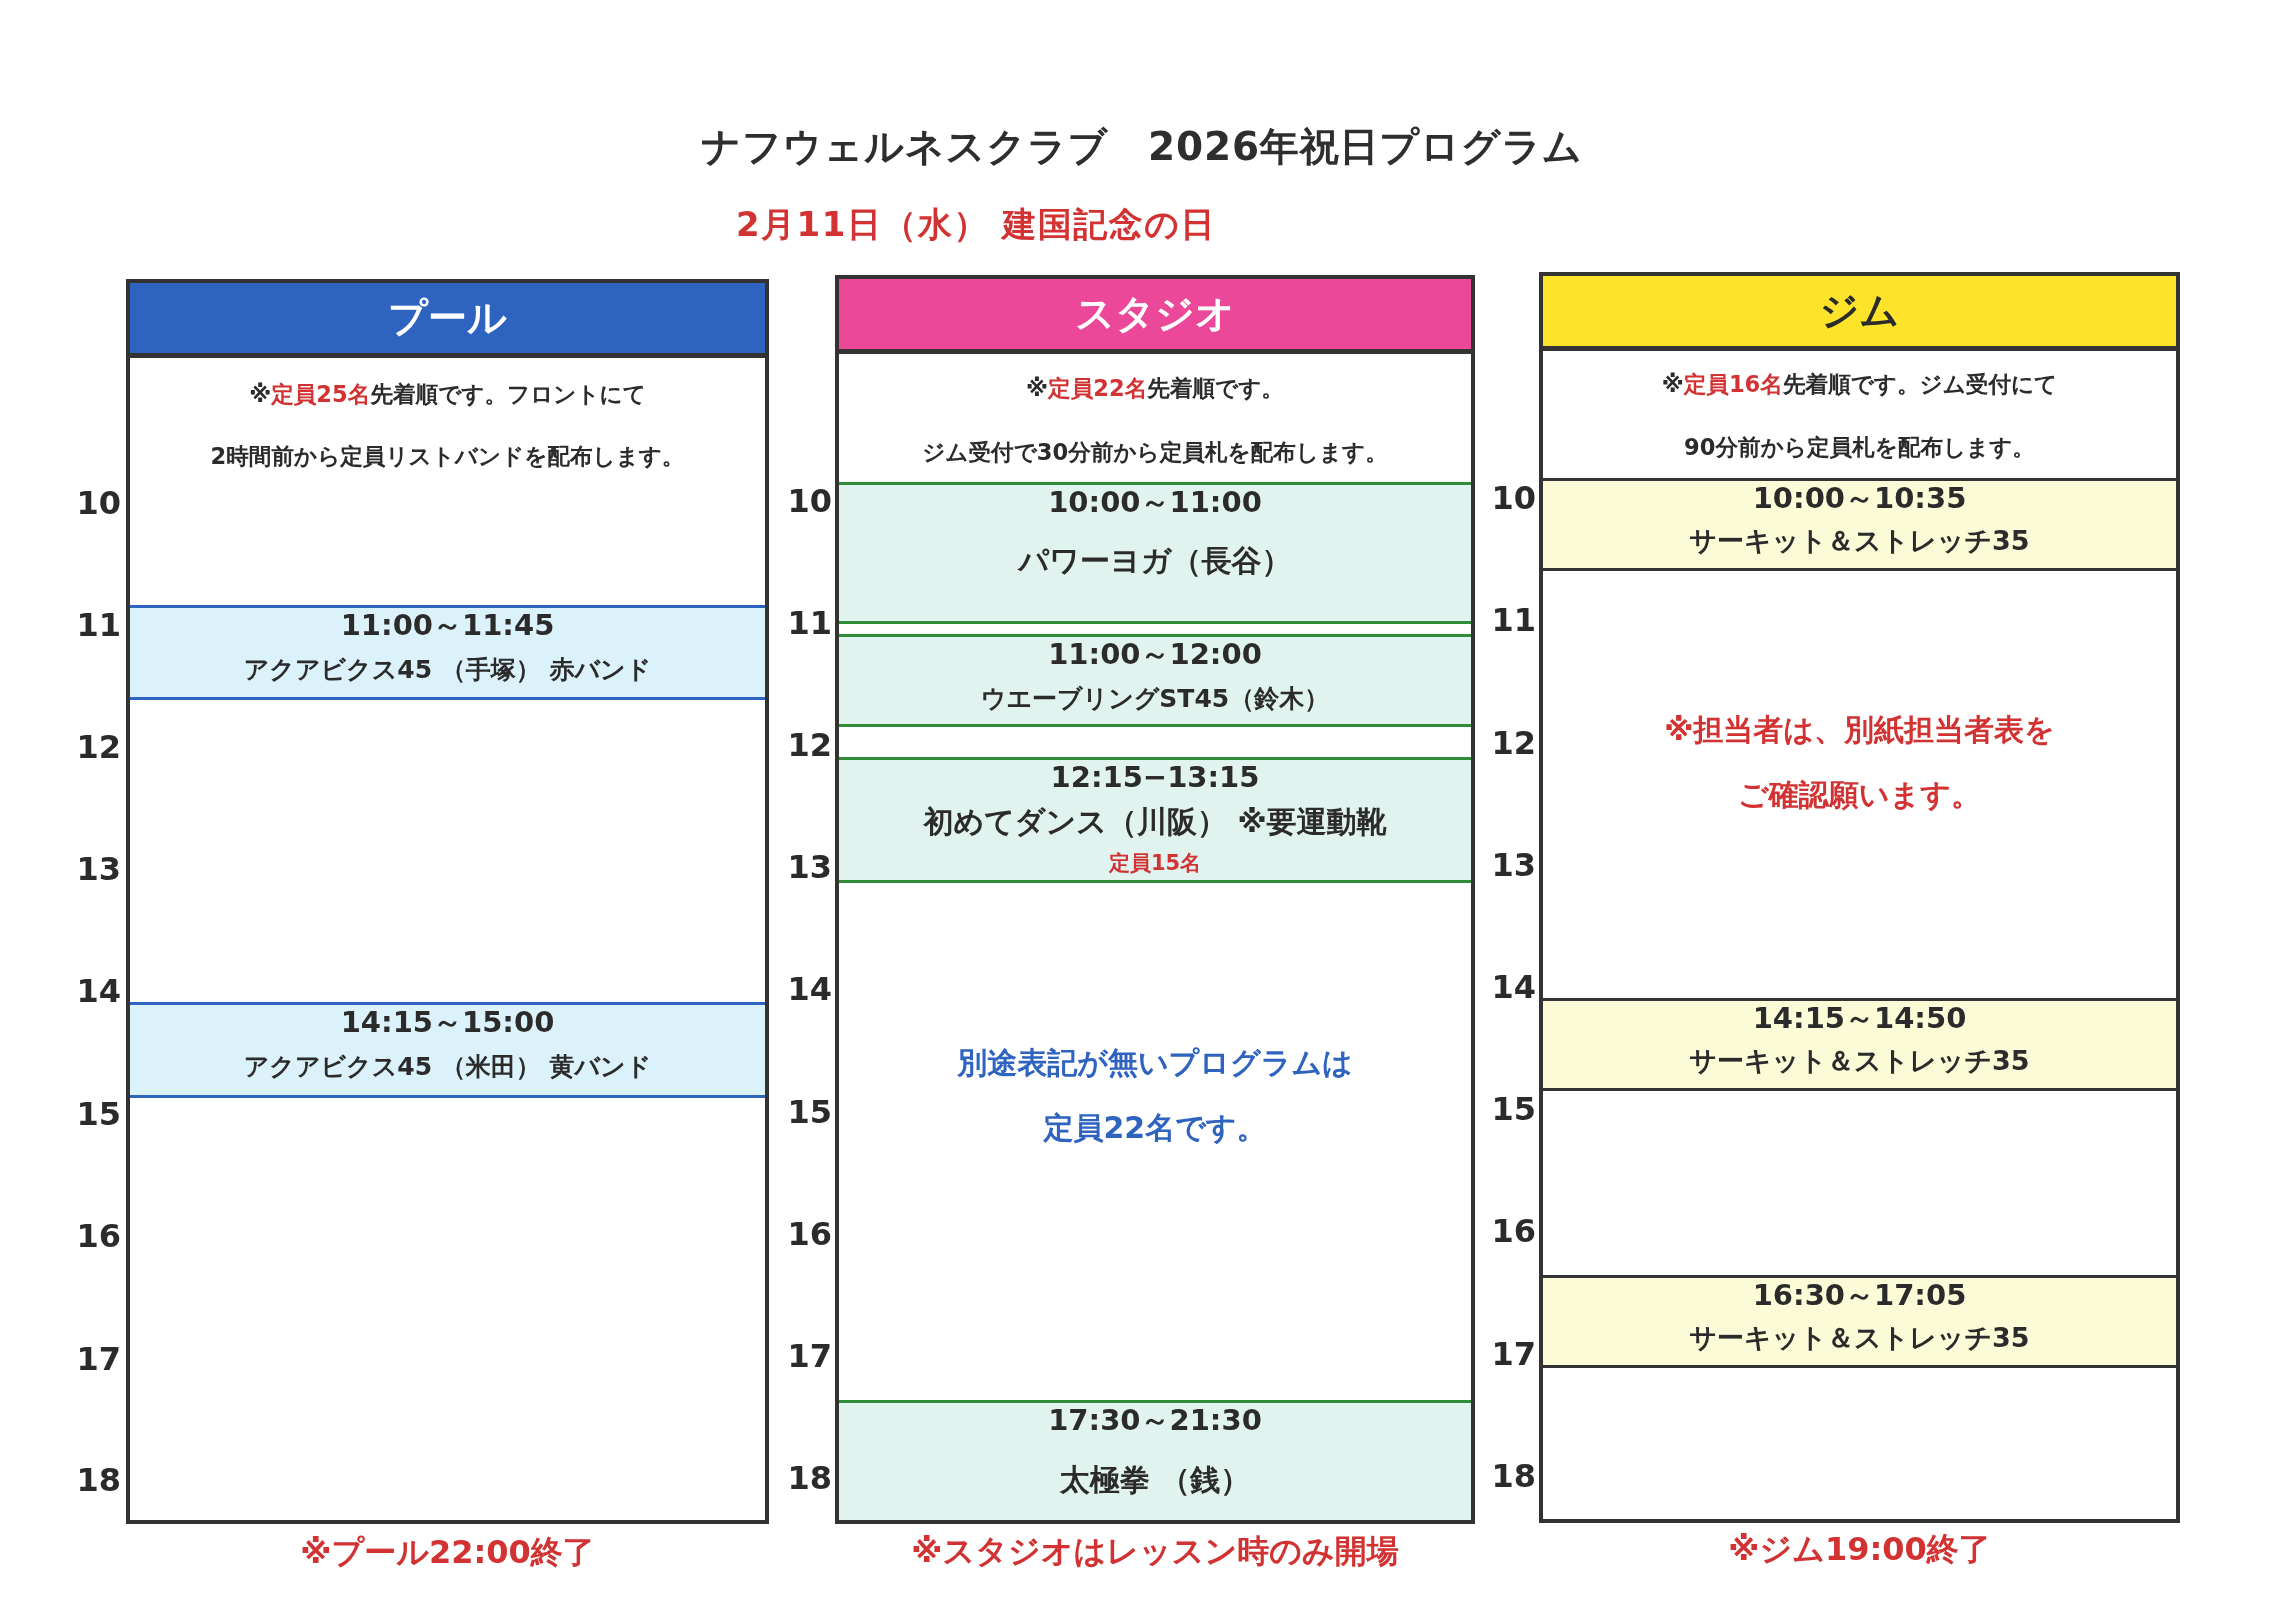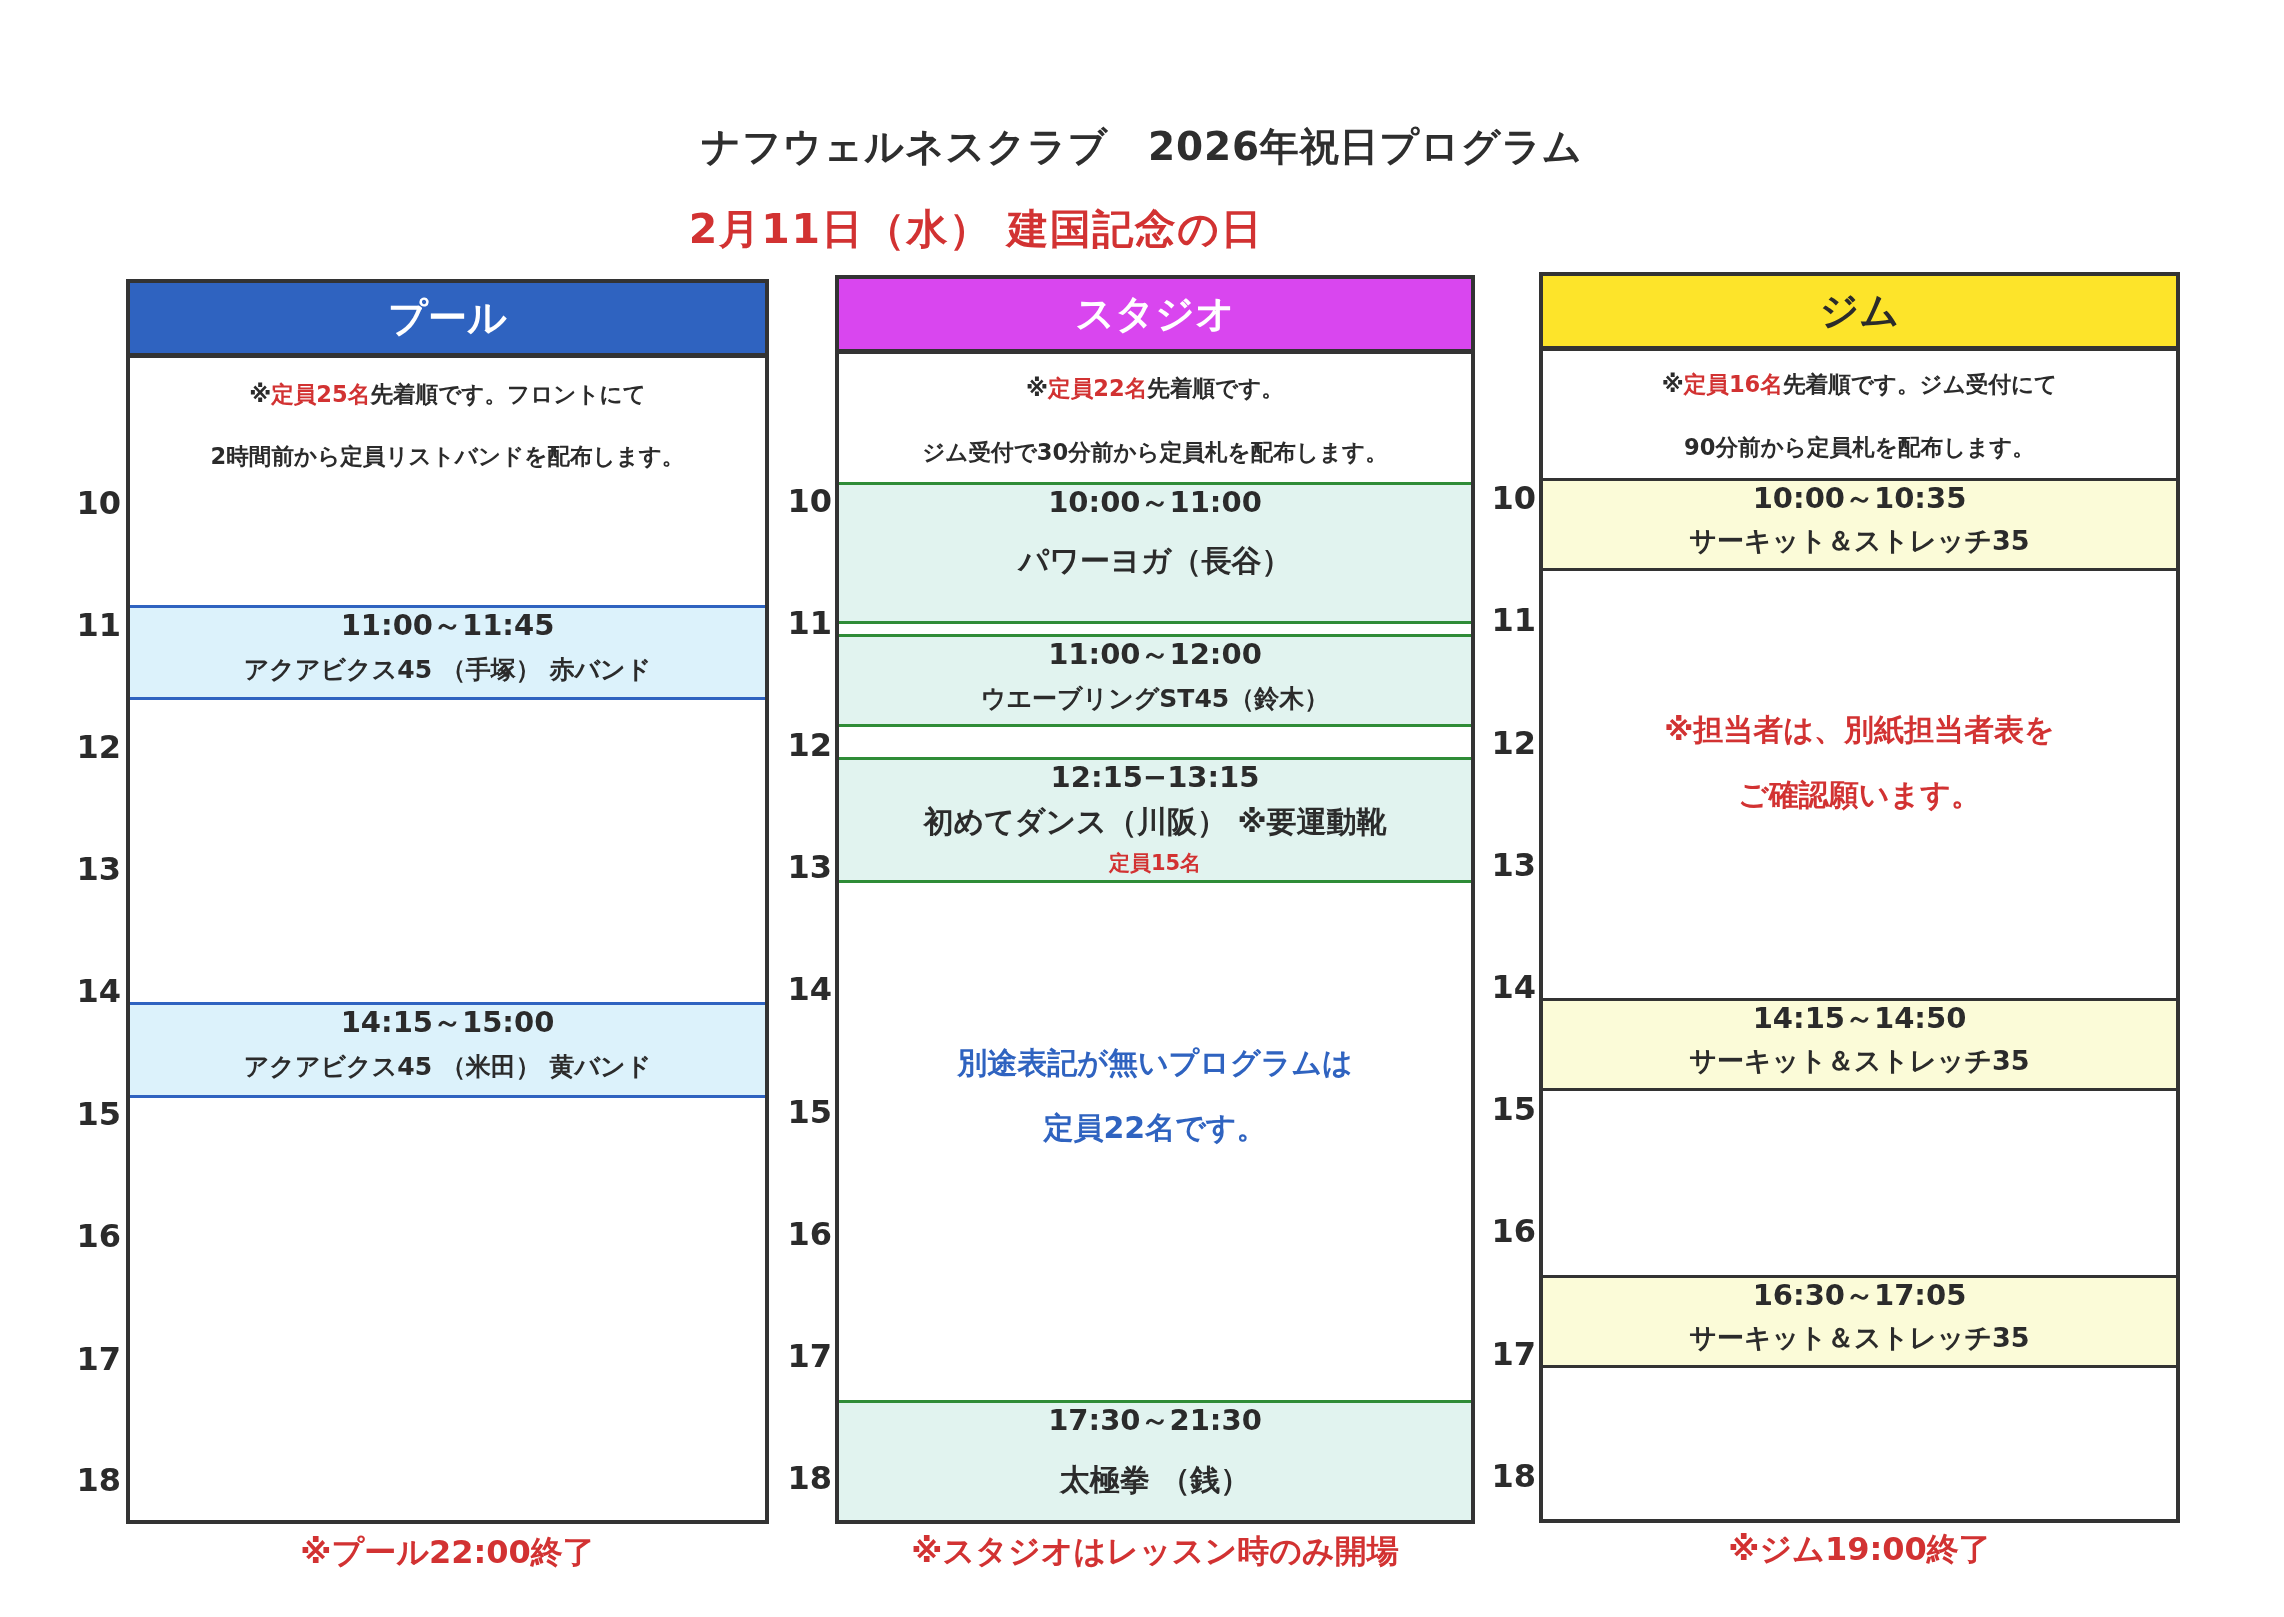--- a/index.html
+++ b/index.html
@@ -7,21 +7,21 @@
       width: 2284px; height: 1617px; background: #ffffff; position: relative;
       font-family: "DejaVu Sans", "Liberation Sans", sans-serif; color: #2b2b2b;
       overflow: hidden;
     }
     .title {
       position: absolute; left: 0; width: 2284px; top: 120px; text-align: center;
       font-size: 39px; font-weight: bold; color: #2e2e2e; letter-spacing: 0.8px;
     }
     .subtitle {
       position: absolute; left: 0; width: 1952px; top: 202px; text-align: center;
-      font-size: 41px; font-weight: bold; color: #d23232; letter-spacing: 1.5px;
+      font-size: 34px; font-weight: bold; color: #d23232; letter-spacing: 1.5px;
     }
     .col {
       position: absolute; box-sizing: border-box; border: 4.5px solid #333;
       background: #fff;
     }
     .col-header {
       position: absolute; left: 0; right: 0; top: 0; height: 75px;
       border-bottom: 5.3px solid #333; box-sizing: border-box;
       display: flex; align-items: center; justify-content: center;
       font-size: 39px; font-weight: bold;
@@ -108,21 +108,21 @@
     <div class="name" style="margin-top:13.5px;">アクアビクス45 （手塚） 赤バンド</div>
   </div>
   <div class="event ev-pool" style="top:719px; height:96px;">
     <div class="time">14:15～15:00</div>
     <div class="name" style="margin-top:13px;">アクアビクス45 （米田） 黄バンド</div>
   </div>
 </div>
 <div class="footer" style="left:126px; width:643px; top:1531px;">※プール22:00終了</div>
 
 <div class="col" style="left:835px; top:275px; width:640px; height:1249px;">
-  <div class="col-header" style="background:#d946ef; color:#ffffff;">
+  <div class="col-header" style="background:#ec4899; color:#ffffff;">
     <span>スタジオ</span>
   </div>
   <div class="note" style="top:94px;">
     <span>※</span><span class="red">定員22名</span><span>先着順です。</span>
   </div>
   <div class="note" style="top:158px;">ジム受付で30分前から定員札を配布します。</div>
 
   <div class="event ev-studio" style="top:203px; height:142px;">
     <div class="time">10:00～11:00</div>
     <div class="name" style="margin-top:24px; font-size:30px;">パワーヨガ（長谷）</div>

